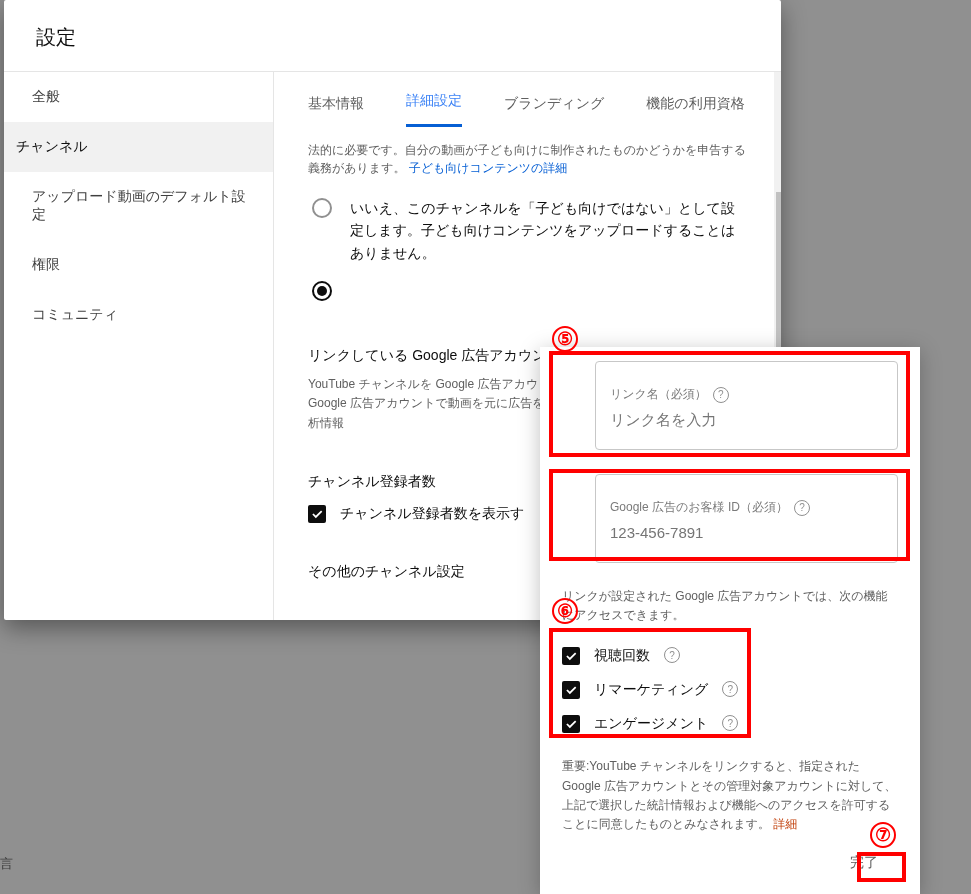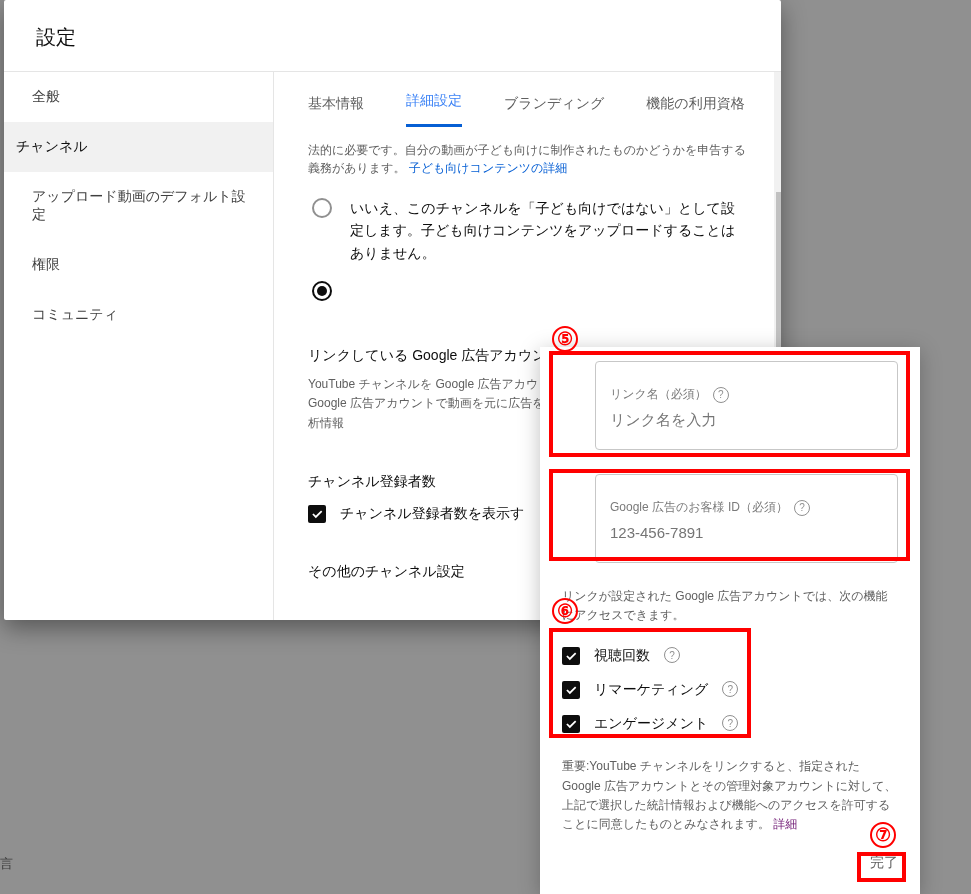--- a/index.html
+++ b/index.html
@@ -259,25 +259,25 @@
       font-size: 14px;
       color: #0d0d0d;
     }
     
     .popup-note {
       font-size: 12px;
       color: #606060;
       line-height: 1.6;
     }
     
-    .popup-note a { color: #701a75; text-decoration: none; }
+    .popup-note a { color: #c2410c; text-decoration: none; }
     
     .done-btn {
       position: absolute;
-      right: 12px;
+      right: 32px;
       bottom: 16px;
       font-size: 14px;
       color: #606060;
       padding: 6px 10px;
       cursor: pointer;
       background: #fff;
     }
     
     
     .hl {

